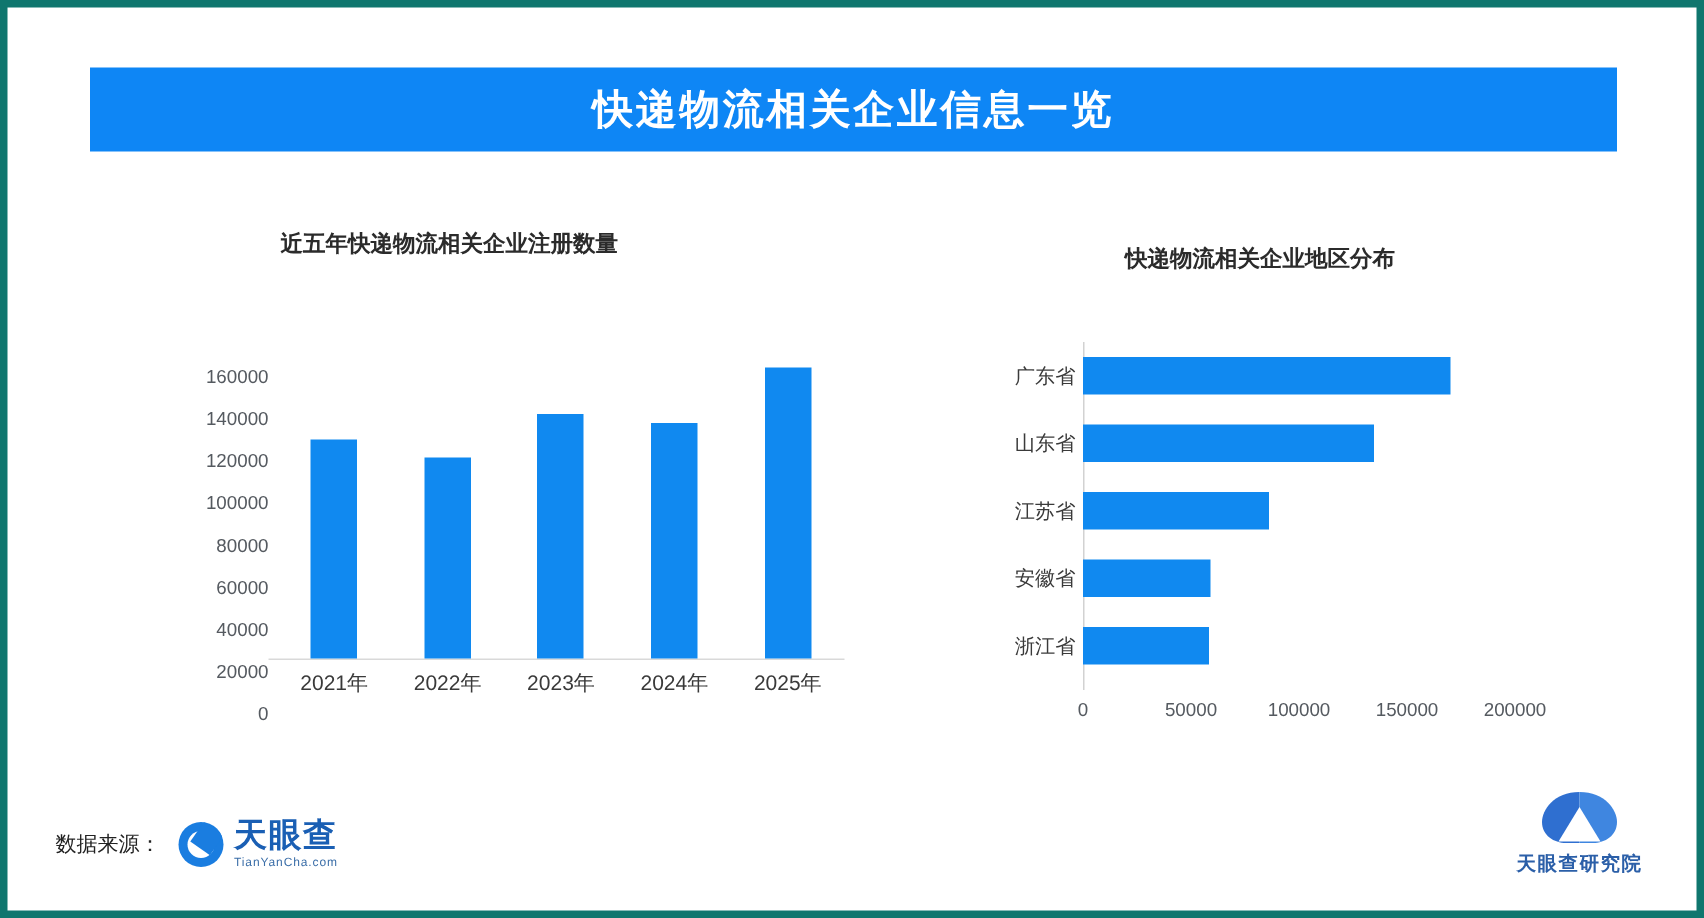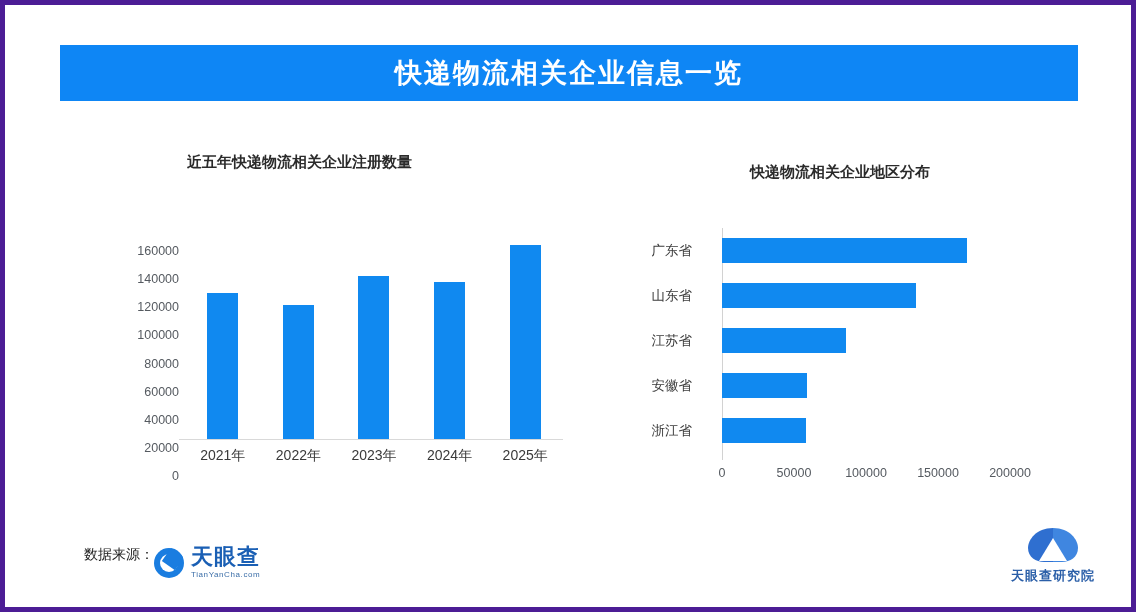--- a/index.html
+++ b/index.html
@@ -5,21 +5,21 @@
   * { box-sizing: border-box; margin: 0; padding: 0; }
   html, body {
     width: 1136px; height: 612px;
     font-family: "Liberation Sans", "DejaVu Sans", sans-serif;
     background: #ffffff;
   }
   #page {
     position: relative;
     width: 1136px; height: 612px;
     background: #ffffff;
-    border: 5px solid #4c1d95;
+    border: 5px solid #0f766e;
     overflow: hidden;
   }
 
   
   .banner {
     position: absolute;
     left: 55px; top: 40px;
     width: 1018px; height: 56px;
     background: #0e86f5;
     display: flex; align-items: center; justify-content: center;
@@ -106,21 +106,21 @@
     left: 0; top: 0; width: 365px; height: 225px;
     display: flex; flex-direction: column;
   }
   .h-row {
     flex: 1 1 0;
     display: flex; align-items: center;
   }
   .h-cat {
     width: 77px;
     text-align: right;
-    padding-right: 30px;
+    padding-right: 5px;
     font-size: 13.5px;
     color: #3a3a3a;
     white-space: nowrap;
   }
   .h-track {
     position: relative;
     flex: 1 1 auto;
     height: 100%;
     display: flex; align-items: center;
   }
@@ -140,21 +140,21 @@
     transform: translateX(-50%);
     font-size: 12.5px;
     color: #555a60;
     white-space: nowrap;
   }
 
   
   .footer-left {
     position: absolute;
     left: 32px; bottom: 28px;
-    display: flex; gap: 0; margin-left: 47px;
+    display: flex; align-items: center; gap: 12px;
   }
   .source-label { font-size: 14px; color: #222; white-space: nowrap; }
   .tyc-logo { display: flex; align-items: center; gap: 7px; }
   .tyc-mark {
     width: 30px; height: 30px; border-radius: 50%;
     background: #1a7de0;
     position: relative; overflow: hidden;
     flex: none;
   }
   .tyc-mark::before {

